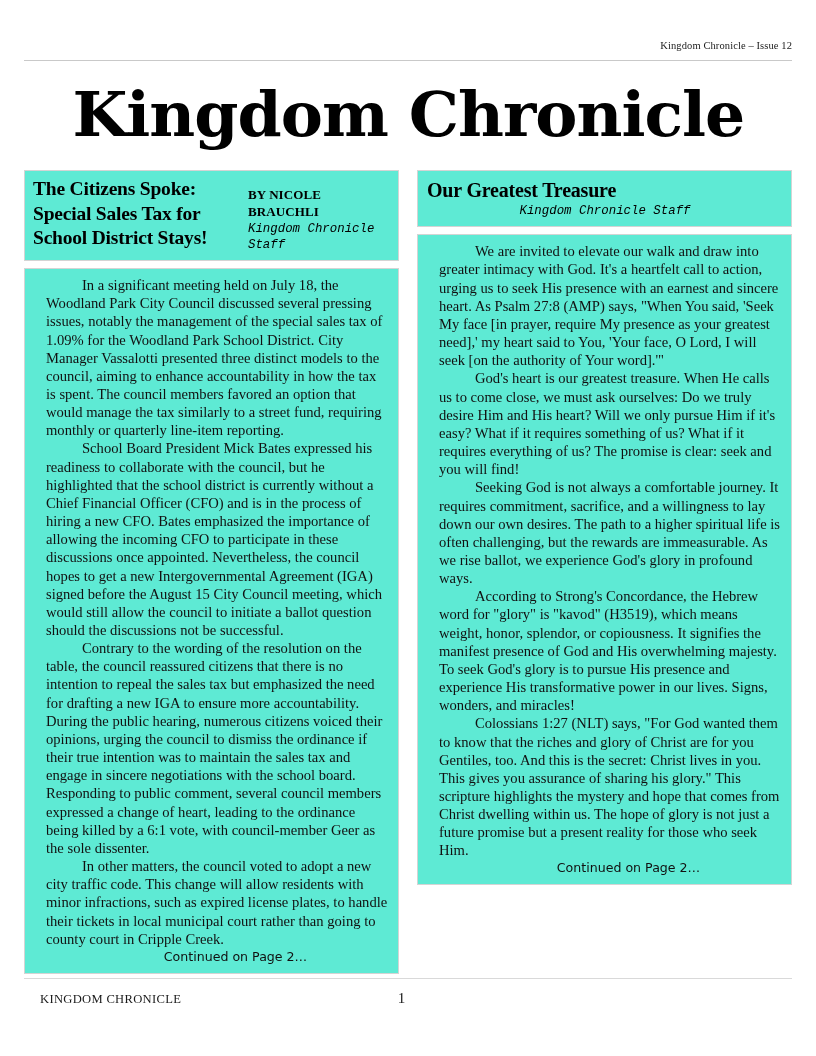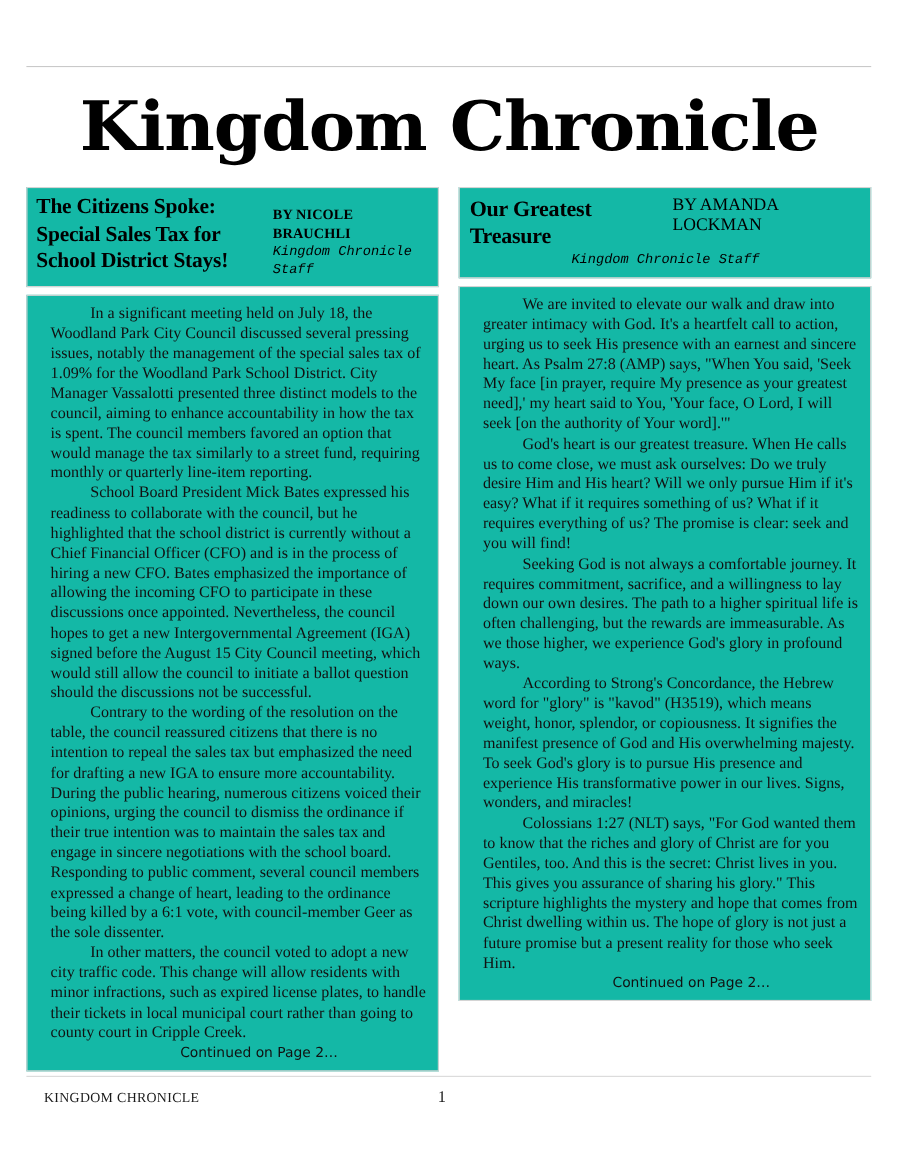--- a/index.html
+++ b/index.html
@@ -58,21 +58,21 @@
     position: absolute;
     left: 24px; top: 170px;
     width: 768px;
     display: flex;
     gap: 18px;
   }
   .col { width: 375px; }
 
   .framebox {
     border: 1px solid #d4d4d4;
-    background: #14b8a6;
+    background: #5eead4;
   }
 
   
   .headline-box {
     padding: 6px 8px 7px 8px;
     display: flex;
     align-items: flex-start;
     gap: 6px;
   }
 
@@ -300,20 +300,21 @@
     font-size: 15px;
     color: #1a1a1a;
     padding-right: 170px;
   }
 </style>
 </head>
 <body>
 
 <div class="page">
 
+  <div class="running-head">Kingdom Chronicle – Issue 12</div>
   <div class="head-rule"></div>
 
   <div class="masthead">
     <span class="ml">Kingdom Chronicle</span>
   </div>
 
   <div class="columns">
 
     <div class="col">
 
@@ -335,33 +336,32 @@
         <p class="continued">Continued on Page 2…</p>
       </div>
 
     </div>
 
     <div class="col">
 
       <div class="framebox right-head">
         <div class="rh-row">
           <h1 class="headline">Our Greatest Treasure</h1>
-          <span class="by">BY AMANDA LOCKMAN</span>
         </div>
         <div class="byline">
           <span class="staff">Kingdom Chronicle Staff</span>
         </div>
       </div>
 
       <div class="framebox body-box">
         <p>We are invited to elevate our walk and draw into greater intimacy with God. It's a heartfelt call to action, urging us to seek His presence with an earnest and sincere heart. As Psalm 27:8 (AMP) says, "When You said, 'Seek My face [in prayer, require My presence as your greatest need],' my heart said to You, 'Your face, O Lord, I will seek [on the authority of Your word].'"</p>
 
 
         <p>God's heart is our greatest treasure. When He calls us to come close, we must ask ourselves: Do we truly desire Him and His heart? Will we only pursue Him if it's easy? What if it requires something of us? What if it requires everything of us? The promise is clear: seek and you will find!</p>
-        <p>Seeking God is not always a comfortable journey. It requires commitment, sacrifice, and a willingness to lay down our own desires. The path to a higher spiritual life is often challenging, but the rewards are immeasurable. As we those higher, we experience God's glory in profound ways.</p>
+        <p>Seeking God is not always a comfortable journey. It requires commitment, sacrifice, and a willingness to lay down our own desires. The path to a higher spiritual life is often challenging, but the rewards are immeasurable. As we rise ballot, we experience God's glory in profound ways.</p>
         <p>According to Strong's Concordance, the Hebrew word for "glory" is "kavod" (H3519), which means weight, honor, splendor, or copiousness. It signifies the manifest presence of God and His overwhelming majesty. To seek God's glory is to pursue His presence and experience His transformative power in our lives. Signs, wonders, and miracles!</p>
         <p>Colossians 1:27 (NLT) says, "For God wanted them to know that the riches and glory of Christ are for you Gentiles, too. And this is the secret: Christ lives in you. This gives you assurance of sharing his glory." This scripture highlights the mystery and hope that comes from Christ dwelling within us. The hope of glory is not just a future promise but a present reality for those who seek Him.</p>
         <p class="cont-right">Continued on Page 2…</p>
       </div>
 
     </div>
   </div>
 
   <div class="foot-rule"></div>
   <div class="footer">

